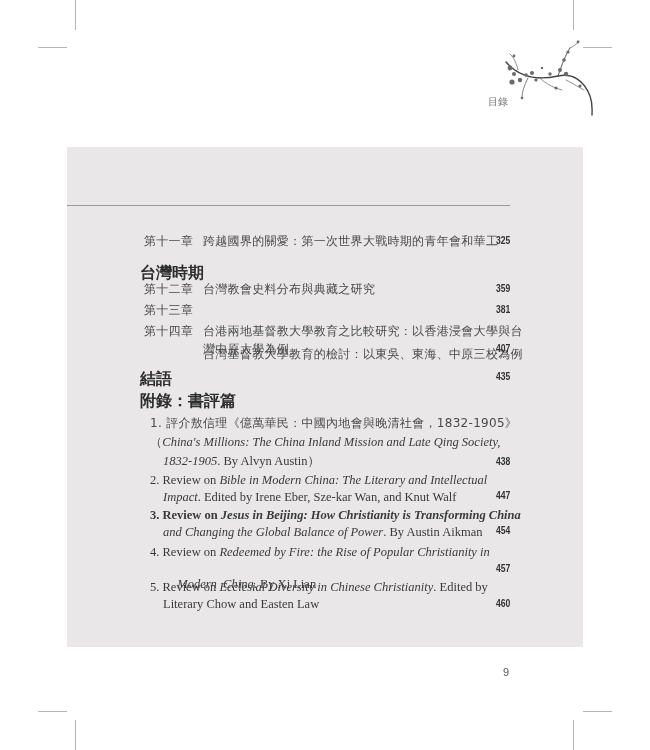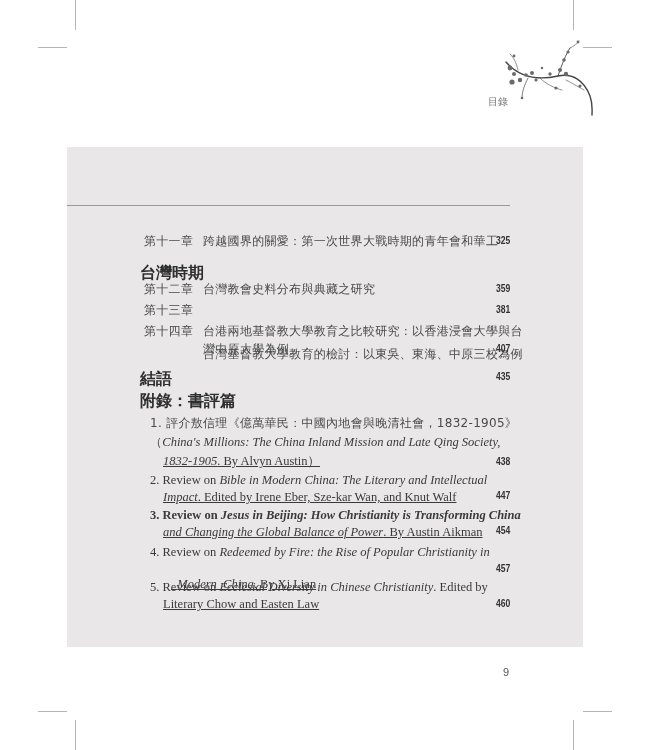--- a/index.html
+++ b/index.html
@@ -9,21 +9,21 @@
   .box { position:absolute; left:67px; top:147px; width:516px; height:500px; background:#e9e7e8; }
   .rule { position:absolute; left:67px; top:205px; width:443px; height:1px; background:#9a9a9a; }
   .line { position:absolute; font-size:12.5px; line-height:16px; white-space:nowrap; color:#3c3c3c; }
   .cjk { font-family: "DejaVu Sans", sans-serif; font-size:12px; letter-spacing:0.3px; color:#4a4a4a; font-weight:normal; }
   .heading { position:absolute; font-family:Liberation Mono, monospace; font-weight:bold; font-size:16px; color:#2e2e2e; }
   .pg { position:absolute; right:140px; font-family:"Liberation Sans", sans-serif; font-weight:bold;
         font-size:11px; color:#333; transform:scaleX(0.78); transform-origin:right center; }
   .chap-label { position:absolute; left:144px; }
   .chap-title { position:absolute; left:203px; }
   .rv { position:absolute; left:150px; font-family:"Liberation Serif", serif; font-size:12.5px; color:#3a3a3a; white-space:nowrap; }
-  .rv2 { position:absolute; left:163px; font-family:"Liberation Serif", serif; font-size:12.5px; color:#3a3a3a; white-space:nowrap;text-decoration:underline; }
+  .rv2 { position:absolute; left:163px; font-family:"Liberation Serif", serif; font-size:12.5px; color:#3a3a3a; white-space:nowrap; }
   i { font-style:italic; }
   .running { position:absolute; left:488px; top:95px; font-family:Liberation Sans, sans-serif; font-size:10px; color:#777; }
   .folio { position:absolute; left:503px; top:666px; font-family:"Liberation Sans", sans-serif; font-size:11px; color:#555; }
   .branch { position:absolute; left:500px; top:40px; width:100px; height:80px; }
 </style>
 </head>
 <body>
 
 <div class="mark" style="left:75px;top:0;width:1px;height:30px;"></div>
 <div class="mark" style="left:38px;top:47px;width:29px;height:1px;"></div>

